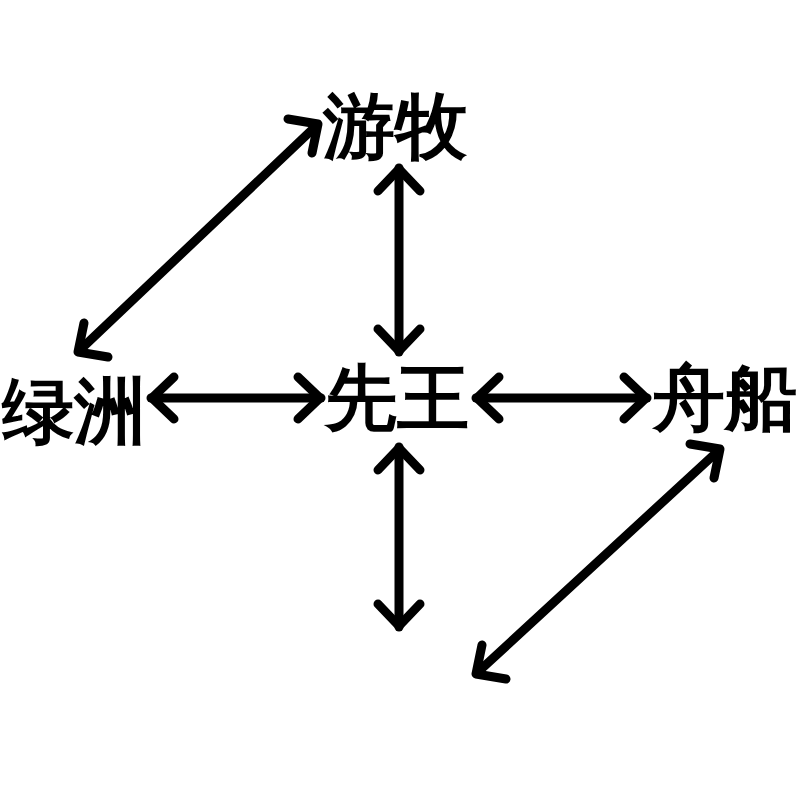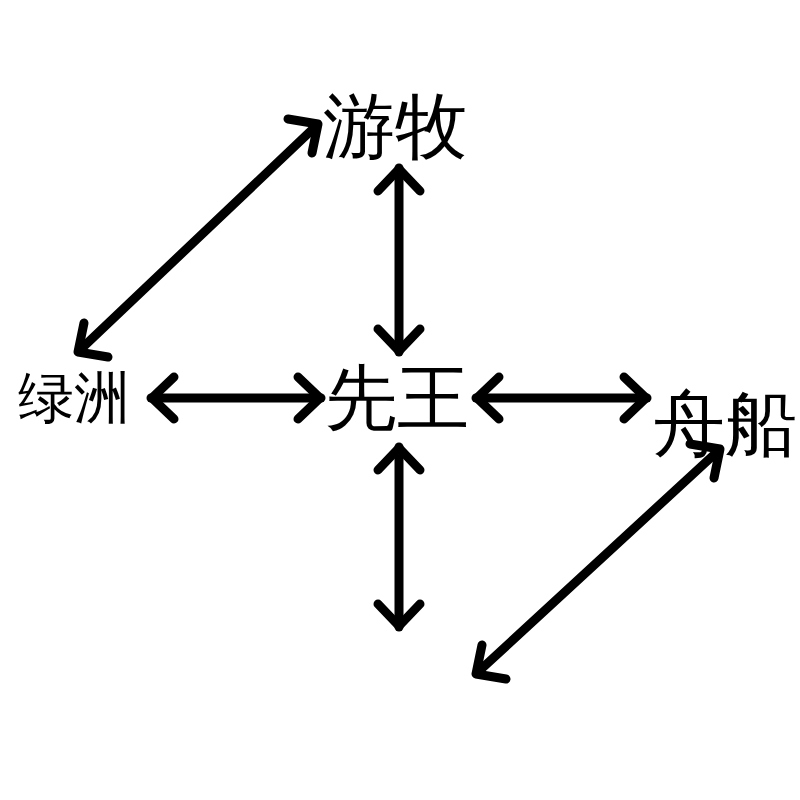--- a/index.html
+++ b/index.html
@@ -17,31 +17,31 @@
   }
   #edges {
     position: absolute;
     left: 0;
     top: 0;
     width: 800px;
     height: 800px;
   }
   .node-label {
     position: absolute;
-    font-weight: 400;
+    font-weight: 700;
     color: #000000;
     white-space: nowrap;
     line-height: 1;
     transform: translate(-50%, -50%);
     letter-spacing: 0px;
   }
   .node-top    { left: 395px; top: 126px; font-size: 72px; }
-  .node-left   { left: 74px;  top: 398px; font-size: 56px; }
+  .node-left   { left: 74px;  top: 411px; font-size: 72px; }
   .node-center { left: 397px; top: 398px; font-size: 72px; text-align: center; }
-  .node-right  { left: 725px; top: 398px; font-size: 72px; margin-top: 26px; }
+  .node-right  { left: 725px; top: 398px; font-size: 72px; }
   .node-bottom { left: 395px; top: 670px; font-size: 72px; }
 </style>
 </head>
 <body>
 
 <div id="canvas">
 
   <svg id="edges" viewBox="0 0 800 800">
     <g fill="none" stroke="#000000" stroke-width="9" stroke-linecap="round" stroke-linejoin="round">
 

